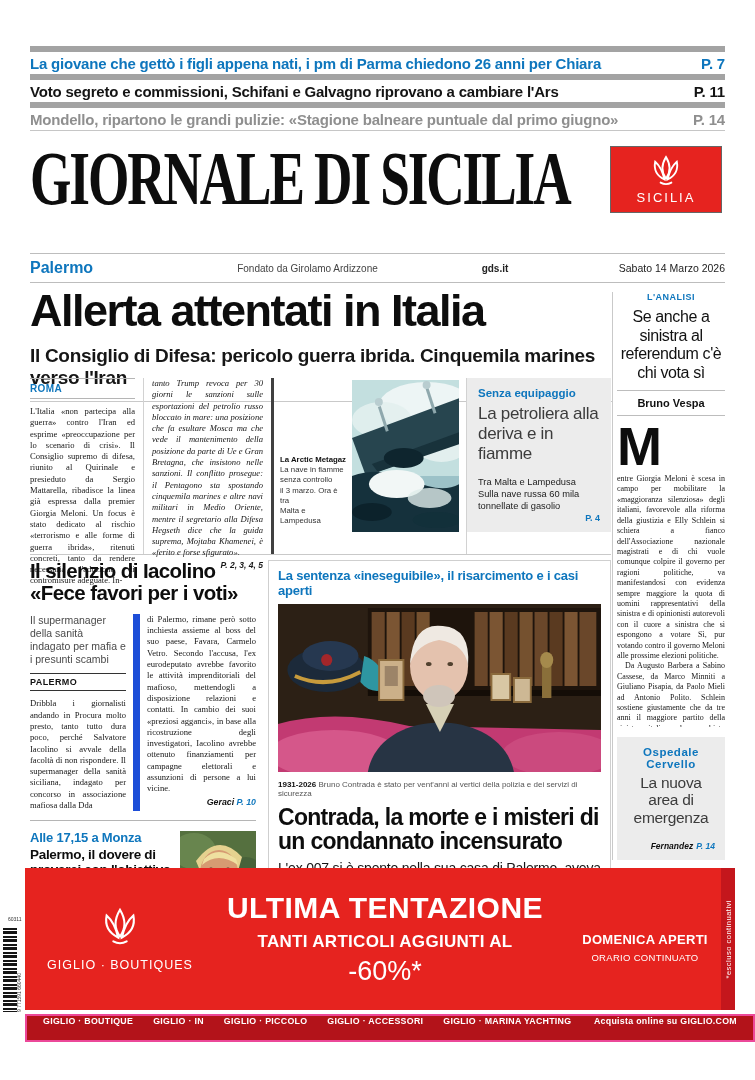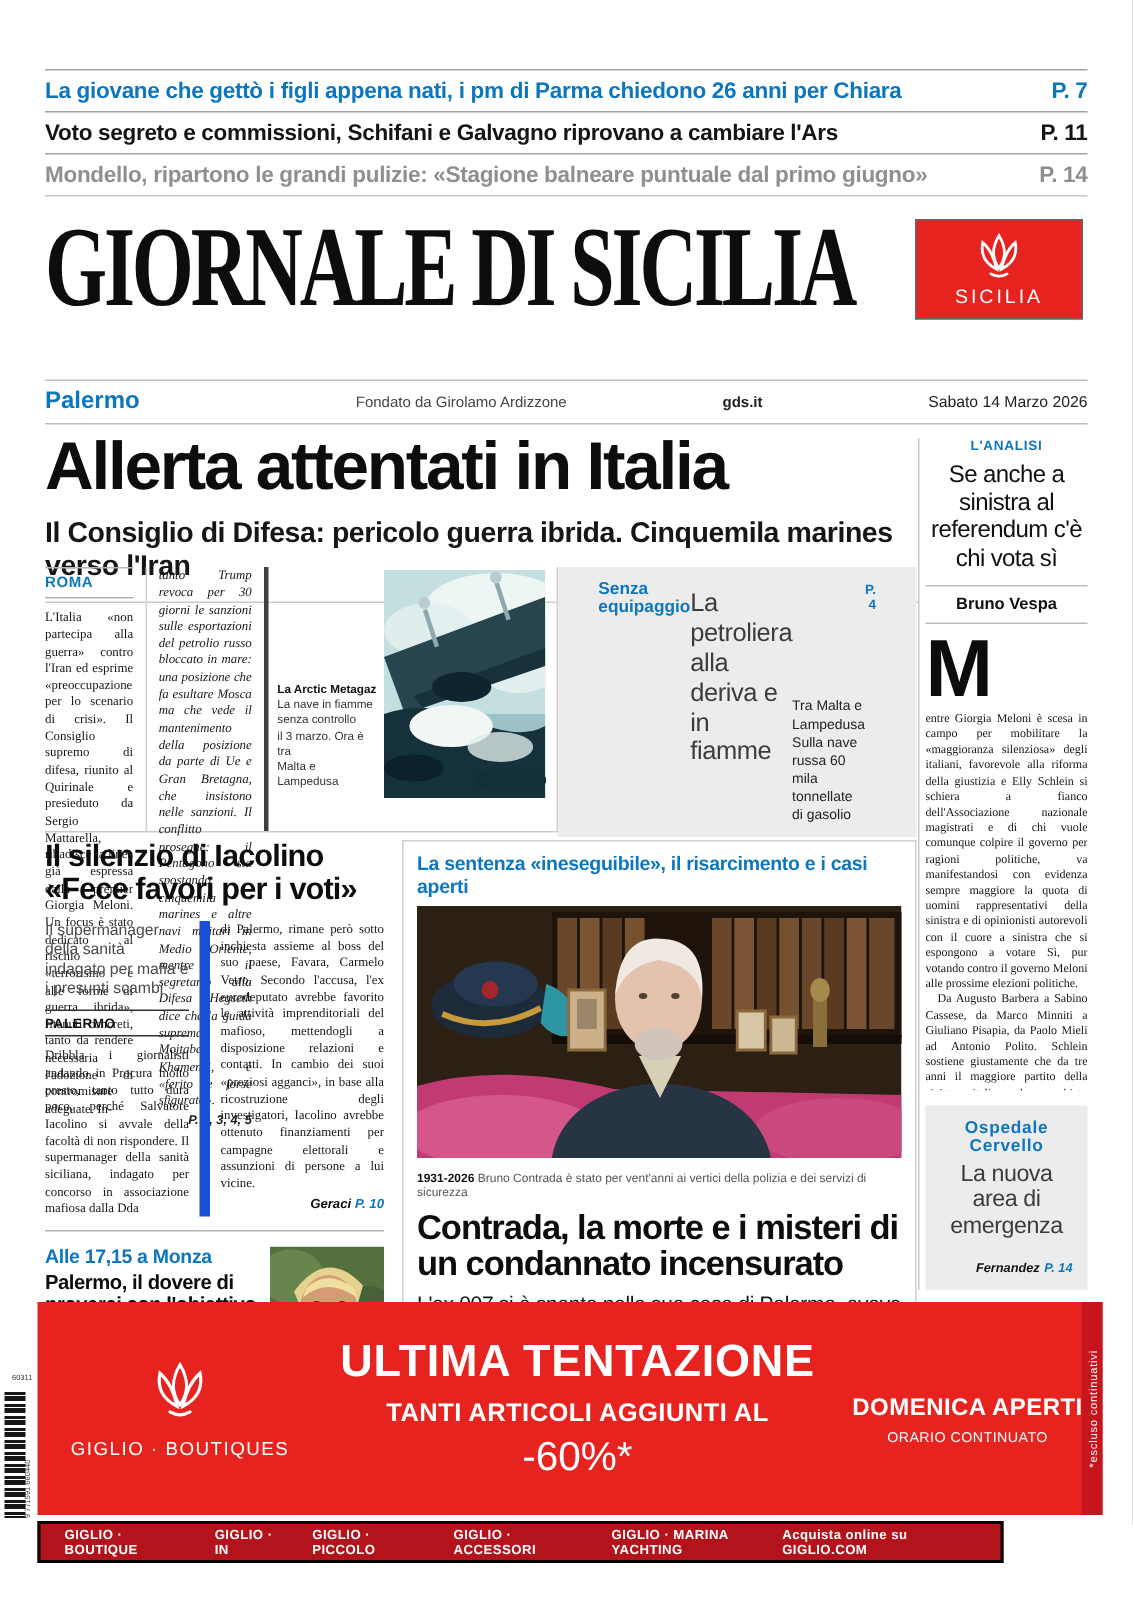--- a/index.html
+++ b/index.html
@@ -4,21 +4,21 @@
 <style>
   :root{
     --blue:#0e76bd; --red:#e6231f; --dark-red:#b3131a; --side-red:#c4161c; --box-gray:#ececec;
   }
   *{margin:0;padding:0;box-sizing:border-box;}
   body{background:#777;font-family:"Liberation Sans",sans-serif;}
   .page{position:relative;width:755px;height:1080px;background:#fff;margin:0 auto;overflow:hidden;color:#1a1a1a;}
 
   
   .strips{position:absolute;left:30px;right:30px;top:46px;}
-  .strip-row{display:flex;justify-content:space-between;align-items:center;height:28px;border-top:1px solid #a3a3a3;font-weight:bold;font-size:15px;letter-spacing:-0.2px;}
+  .strip-row{display:flex;justify-content:space-between;align-items:center;height:28px;border-top:6px solid #a3a3a3;font-weight:bold;font-size:15px;letter-spacing:-0.2px;}
   .strips{border-bottom:1px solid #c6c6c6;}
   .tone-blue{color:var(--blue);} .tone-black{color:#141414;} .tone-gray{color:#8f8f8f;}
 
   
   .masthead{position:absolute;left:30px;right:30px;top:140px;height:108px;}
   .mast-title{font-family:"Liberation Serif",serif;font-weight:bold;font-size:76px;line-height:0.92;letter-spacing:-3px;white-space:nowrap;transform:scaleX(0.70);transform-origin:left top;padding-top:4px;color:#0d0d0d;}
   .giglio-box{position:absolute;top:6px;right:3px;width:112px;height:67px;background:var(--red);border:1px solid #666;color:#fff;display:flex;flex-direction:column;align-items:center;justify-content:center;gap:2px;}
   .giglio-box .brand{font-size:13px;letter-spacing:2px;}
   .edition-info{position:absolute;top:74px;right:126px;text-align:right;font-size:9px;line-height:1.3;color:#222;}
   .edition-info .b{font-weight:bold;font-size:10px;}
@@ -42,21 +42,21 @@
   .serif{font-family:"Liberation Serif",serif;font-size:8.6px;line-height:11.3px;text-align:justify;color:#161616;}
   .kicker-sm{color:var(--blue);font-weight:bold;font-size:10px;letter-spacing:0.4px;border-top:1px solid #b5b5b5;border-bottom:1px solid #b5b5b5;padding:4px 0;margin-bottom:7px;}
   .toprow{display:flex;height:177px;border-bottom:1px solid #c9c9c9;}
   .acol1{width:114px;padding-right:8px;border-right:1px solid #d2d2d2;}
   .acol2{width:130px;padding:0 8px;border-right:3px solid #404040;font-style:italic;}
   .pages-ref{font-weight:bold;font-size:8.5px;text-align:right;font-family:"Liberation Sans",sans-serif;margin-top:1px;}
   .figure{width:193px;display:flex;border-right:1px solid #d2d2d2;padding:2px 7px 0 6px;}
   .fig-caption{width:72px;display:flex;flex-direction:column;justify-content:flex-end;padding:0 5px 28px 0;font-size:7.8px;line-height:1.3;color:#333;}
   .fig-caption .b{font-weight:bold;color:#111;}
   .fig-img{width:108px;height:152px;}
-  .tanker-box{flex:1;background:var(--box-gray);height:180px;padding:9px 27px;display:flex;flex-direction:row;}
+  .tanker-box{flex:1;background:var(--box-gray);height:154px;padding:9px 11px;display:flex;flex-direction:column;}
   .tanker-box .k{color:var(--blue);font-weight:bold;font-size:11.5px;}
   .tanker-box .t{font-size:17px;color:#3c3c3c;line-height:1.17;margin-top:5px;letter-spacing:-0.3px;}
   .tanker-box .x{margin-top:auto;font-size:9.3px;line-height:1.3;color:#222;}
   .pref{color:var(--blue);font-weight:bold;}
   .tanker-box .p{text-align:right;font-size:9px;margin-top:1px;}
 
   .bottomrow{display:flex;padding-top:5px;}
   .iac{width:232px;padding-right:6px;}
   .iac h2{font-size:20.5px;letter-spacing:-0.6px;line-height:1.07;color:#0d0d0d;margin-bottom:10px;}
   .iac-cols{display:flex;}
@@ -95,27 +95,27 @@
 
   
   .ad{position:absolute;left:25px;top:868px;width:710px;height:142px;background:var(--red);display:flex;align-items:center;color:#fff;}
   .ad-left{width:190px;text-align:center;}
   .ad-left .brand{font-size:12.5px;letter-spacing:1px;margin-top:6px;}
   .ad-center{flex:1;text-align:center;}
   .ad-center .l1{font-size:30px;font-weight:bold;letter-spacing:0.5px;}
   .ad-center .l2{font-size:17px;font-weight:bold;margin-top:7px;letter-spacing:0.3px;}
   .ad-center .l3{font-size:27px;font-weight:normal;margin-top:4px;}
   .ad-right{width:180px;text-align:center;}
-  .ad-right .r1{font-size:16px;font-weight:bold;letter-spacing:0.3px;margin-top:16px;}
+  .ad-right .r1{font-size:13px;font-weight:bold;letter-spacing:0.3px;margin-top:16px;}
   .ad-right .r2{font-size:9.5px;margin-top:5px;letter-spacing:0.3px;}
   .ad-side{position:absolute;right:0;top:0;bottom:0;width:14px;background:var(--side-red);display:flex;align-items:center;justify-content:center;}
   .ad-side span{writing-mode:vertical-rl;transform:rotate(180deg);font-size:7.5px;letter-spacing:0.5px;color:#fff;}
 
   
-  .bbar{position:absolute;left:25px;top:1014px;width:644px;height:28px;background:var(--dark-red);border:2px solid #000000;display:flex;align-items:center;justify-content:space-between;padding:0 16px;color:#fff;font-size:8.8px;font-weight:bold;letter-spacing:0.3px;}
+  .bbar{position:absolute;left:25px;top:1014px;width:730px;height:28px;background:var(--dark-red);border:2px solid #ec4899;display:flex;justify-content:space-between;padding:0 16px;color:#fff;font-size:8.8px;font-weight:bold;letter-spacing:0.3px;}
   .bbar .items{display:flex;gap:20px;}
 
   
   .barcode{position:absolute;left:3px;top:928px;width:21px;height:84px;display:flex;}
   .bc-bars{width:14px;height:100%;background:repeating-linear-gradient(180deg,#161616 0 2px,#fff 2px 3px,#161616 3px 6px,#fff 6px 8px);}
   .bc-num{writing-mode:vertical-rl;transform:rotate(180deg);font-size:5px;color:#333;line-height:1;}
   .bc-ed{position:absolute;left:5px;top:-12px;font-size:5px;color:#333;}
 
   .lily{display:inline-block;}
 </style>

